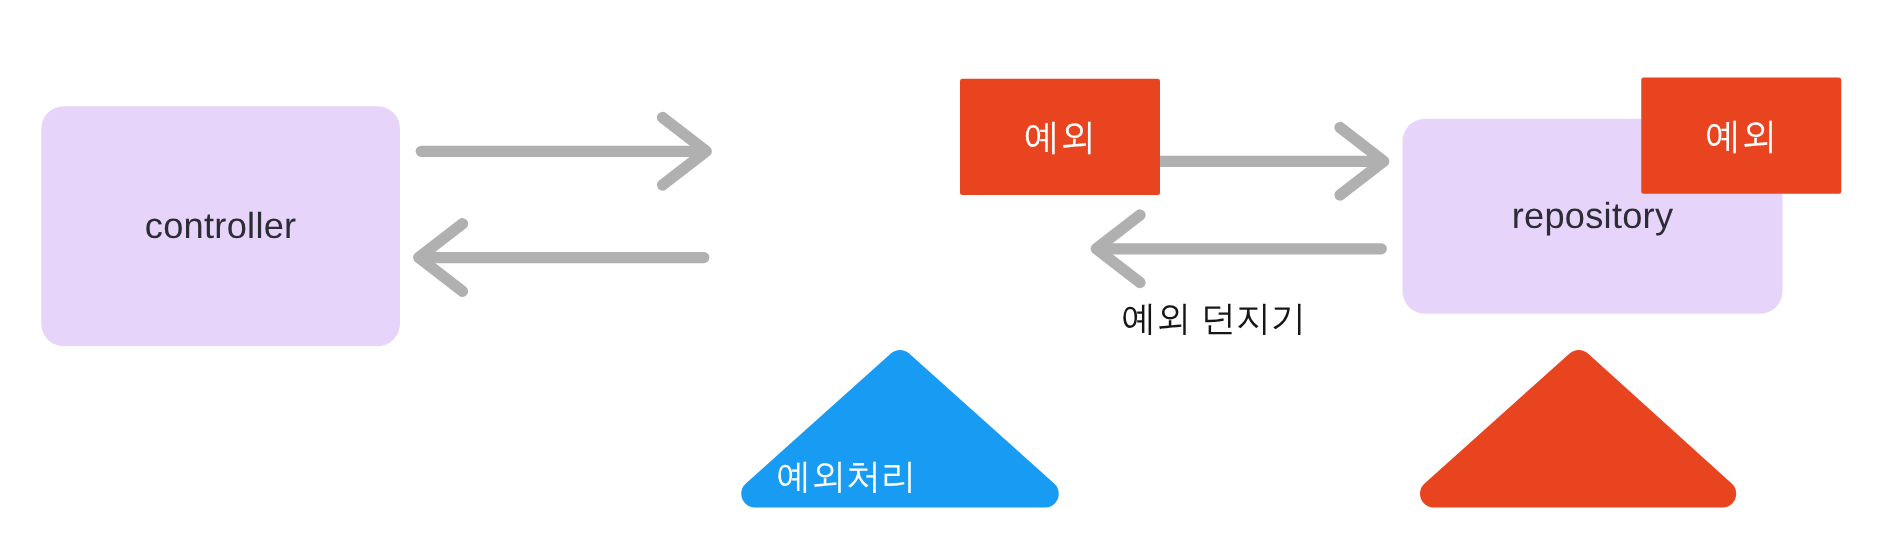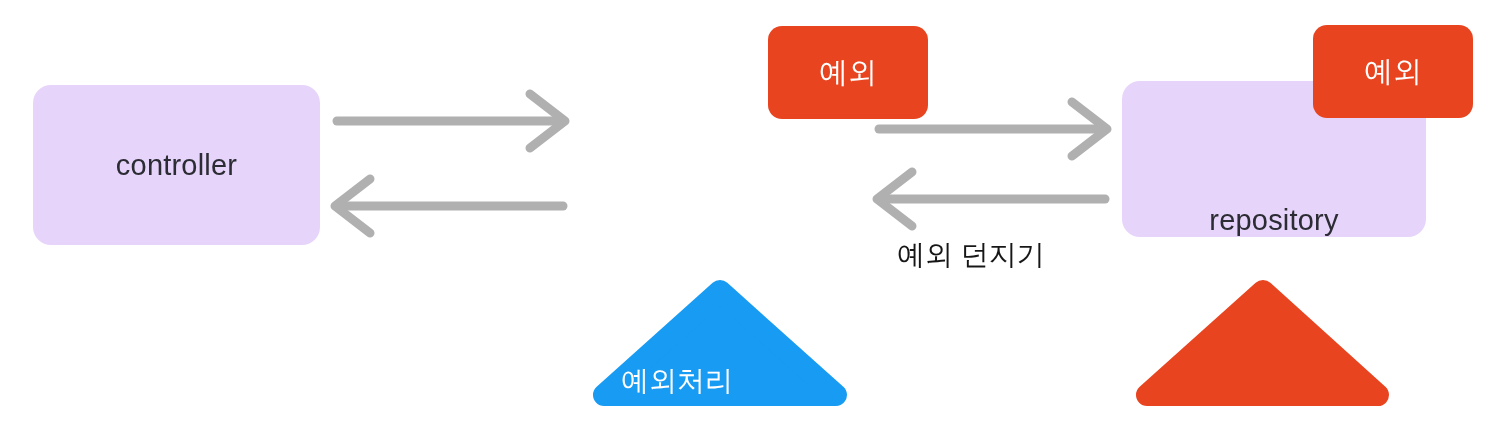--- a/index.html
+++ b/index.html
@@ -22,32 +22,33 @@
     display: flex;
     align-items: center;
     justify-content: center;
   }
   .node .node-label {
     color: #2C2C34;
     font-size: 29px;
     font-weight: 500;
     letter-spacing: 0.2px;
   }
-  .node-controller { left: 33px;  top: 85px; width: 287px; height: 160px; }
+  .node-controller { left: 33px;  top: 85px; width: 287px; height: 192px; }
   .node-service    { left: 578px; top: 87px; width: 287px; height: 156px; }
-  .node-repository { left: 1122px; top: 81px; width: 304px; height: 156px; align-items: flex-end; }
+  .node-repository { left: 1122px; top: 95px; width: 304px; height: 156px; }
 
   .badge {
     position: absolute;
     background: #E94420;
-    border-radius: 14px;
+    border-radius: 2px;
     display: flex;
     align-items: center;
     justify-content: center;
     z-index: 3;
+    margin-top: 37px;
   }
   .badge .badge-label {
     color: #ffffff;
     font-size: 29px;
     font-weight: 500;
   }
   .badge-service    { left: 768px;  top: 26px; width: 160px; height: 93px; }
   .badge-repository { left: 1313px; top: 25px; width: 160px; height: 93px; }
 
   .overlay-svg {

